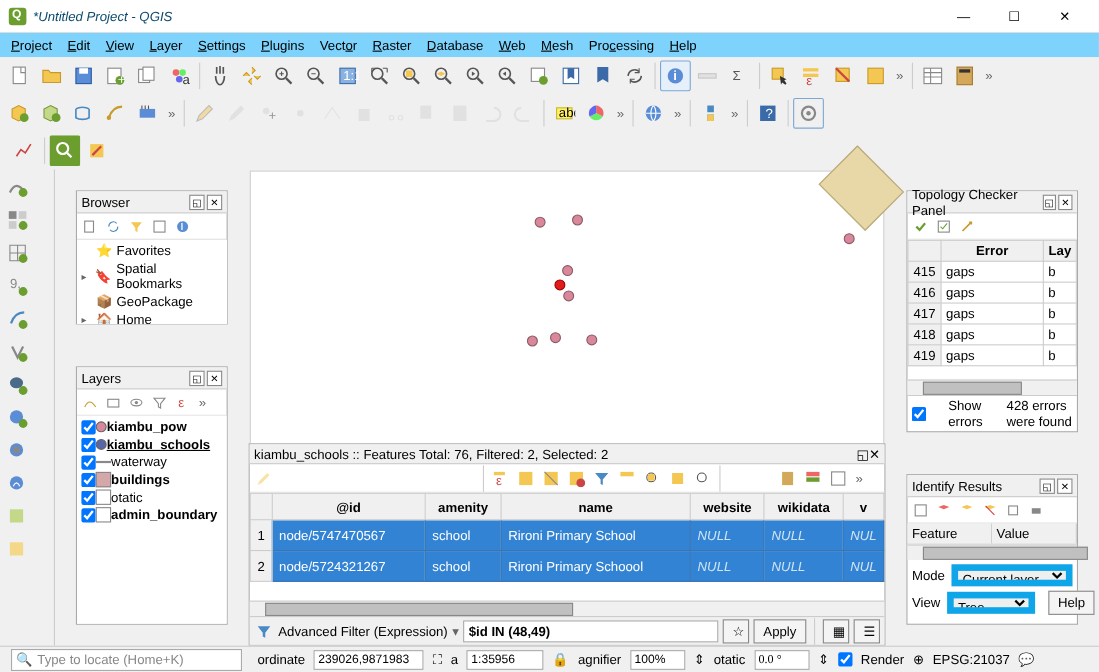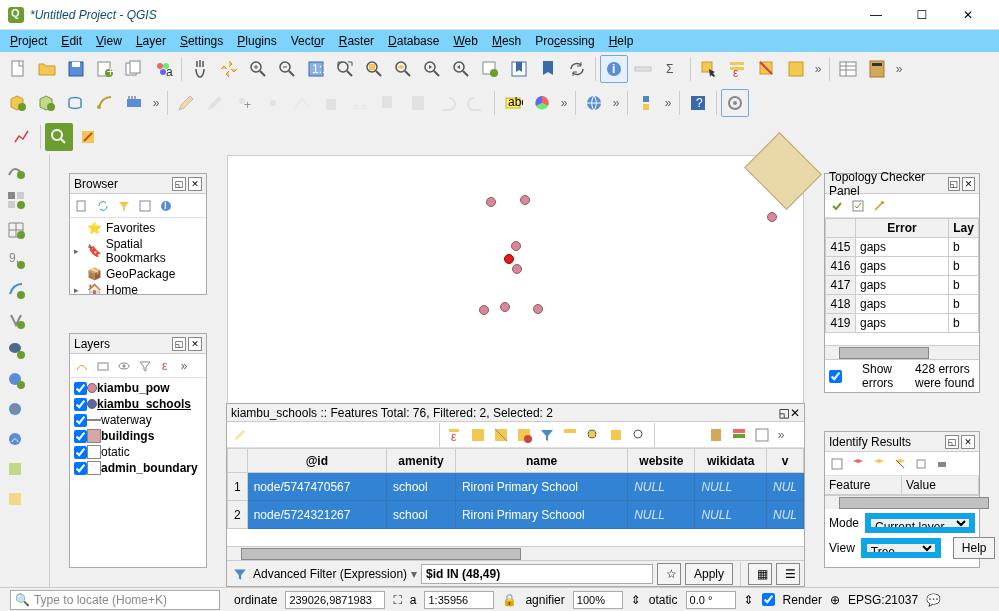--- a/index.html
+++ b/index.html
@@ -960,20 +960,20 @@
   <span>ordinate</span>
   <input type="text" style="width: 100px;" value="239026,9871983">
   <span>⛶</span>
   <span>a</span>
   <input type="text" style="width: 70px;" value="1:35956">
   <span>🔒</span>
   <span>agnifier</span>
   <input type="text" style="width: 50px;" value="100%">
   <span>⇕</span>
   <span>otatic</span>
-  <input type="text" style="width: 50px;" value="0.0 °">
+  <input type="text" style="width: 50px; font-family: Liberation Serif, serif;" value="0.0 °">
   <span>⇕</span>
   <input type="checkbox" checked="" style="">
   <span>Render</span>
   <span>⊕</span>
   <span>EPSG:21037</span>
   <span>💬</span>
 </div>
 
 </body></html>

